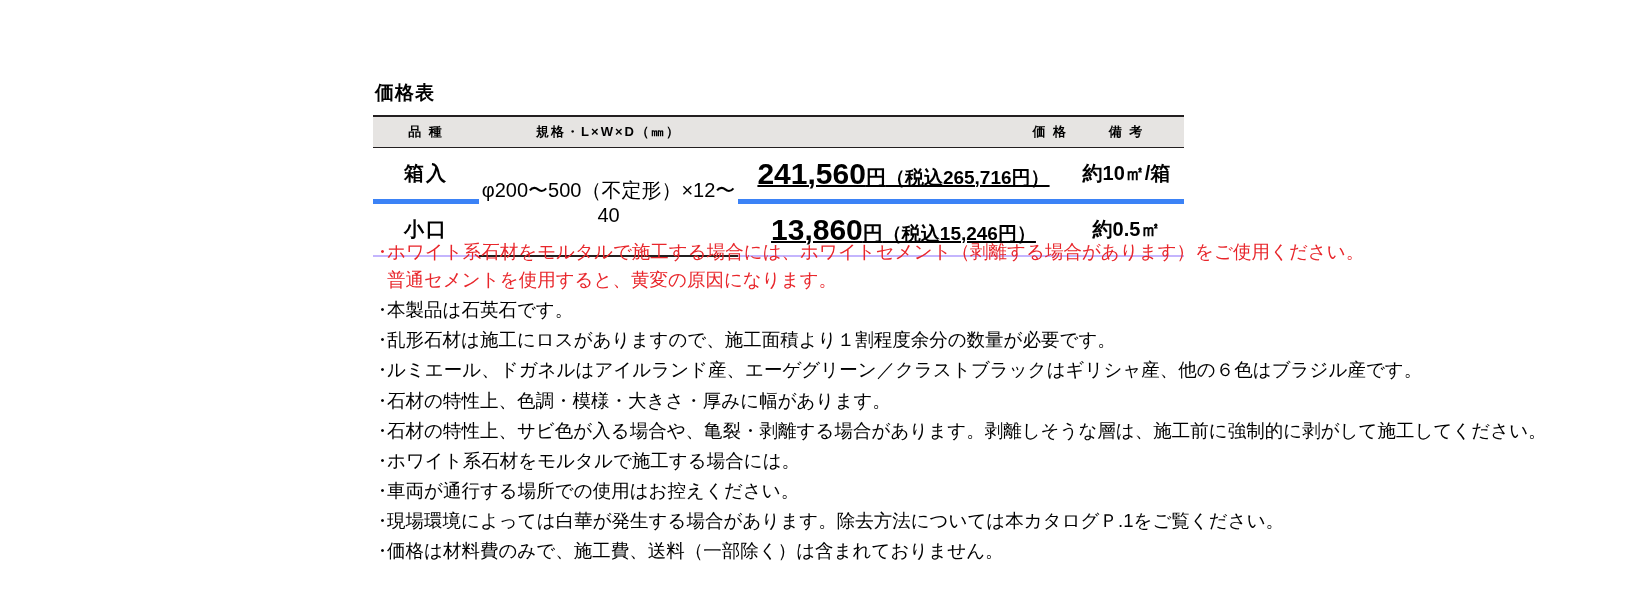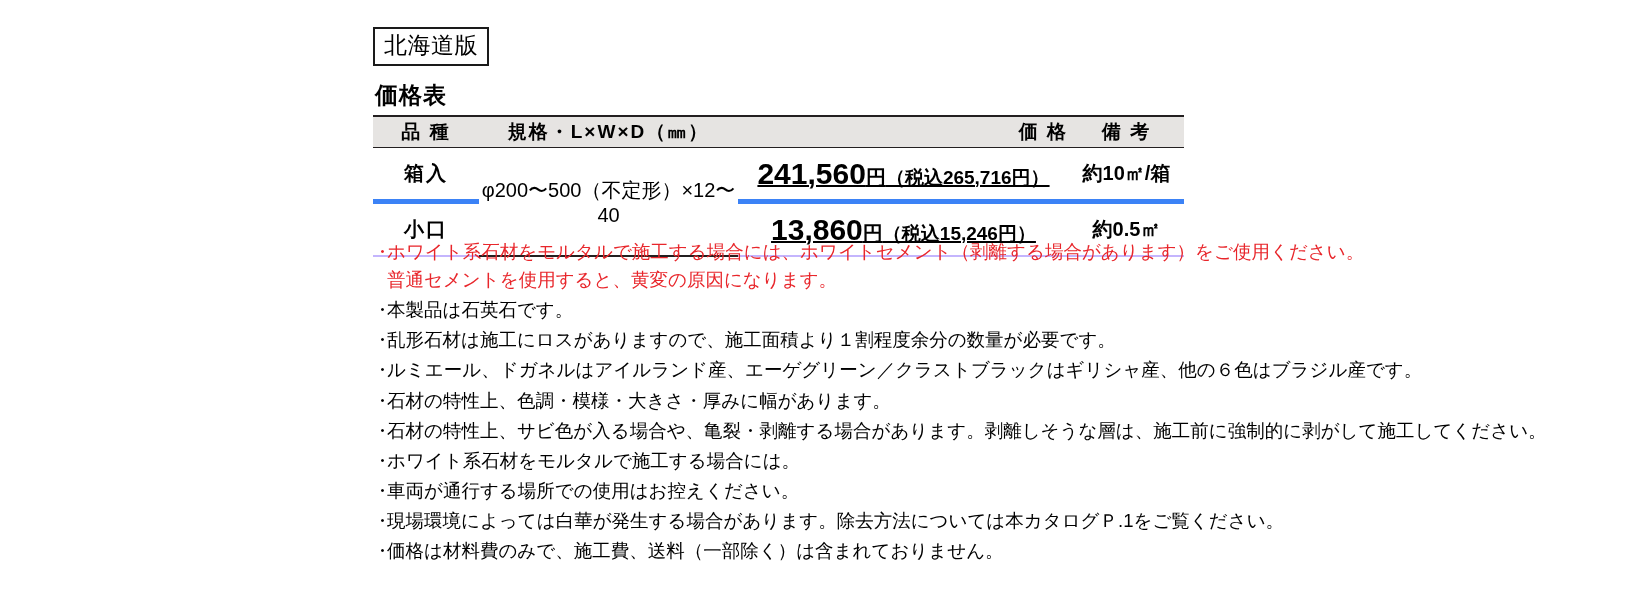--- a/index.html
+++ b/index.html
@@ -32,21 +32,21 @@
     letter-spacing: 0.5px;
     font-weight: 500;
     background: #ffffff;
   }
 
   
   .section-title {
     position: absolute;
     left: 375px;
     top: 80px;
-    font-size: 23px;
+    font-size: 19px;
     font-weight: bold;
     letter-spacing: 1px;
   }
 
   
   .price-table-wrap {
     position: absolute;
     left: 373px;
     top: 115px;
     width: 803px;
@@ -57,21 +57,21 @@
     table-layout: fixed;
   }
   table.price-table th,
   table.price-table td {
     border: 0;
     text-align: center;
     vertical-align: middle;
   }
   table.price-table thead th {
     background: #e6e4e2;
-    font-size: 19px;
+    font-size: 13px;
     font-weight: bold;
     height: 28px;
     letter-spacing: 2px;
     border-top: 2px solid #231f20;
     border-bottom: 1px solid #231f20;
   }
   table.price-table thead th.col-kind { width: 104px; }
   table.price-table thead th.col-spec { width: 257px; }
   table.price-table thead th.col-price { width: 329px; text-align: right; }
   table.price-table thead th.col-note { width: 113px; }
@@ -144,21 +144,20 @@
   .note-item.red .note-bullet,
   .note-item.red .note-text {
     color: #e8262b;
   }
 </style>
 </head>
 <body>
 
 <div class="page">
 
-  <div class="region-badge">北海道版</div>
 
   <div class="section-title">価格表</div>
 
   <div class="price-table-wrap">
     <table class="price-table">
       <thead>
         <tr>
           <th class="col-kind">品 種</th>
           <th class="col-spec">規格・L×W×D（㎜）</th>
           <th class="col-price">価 格</th>

